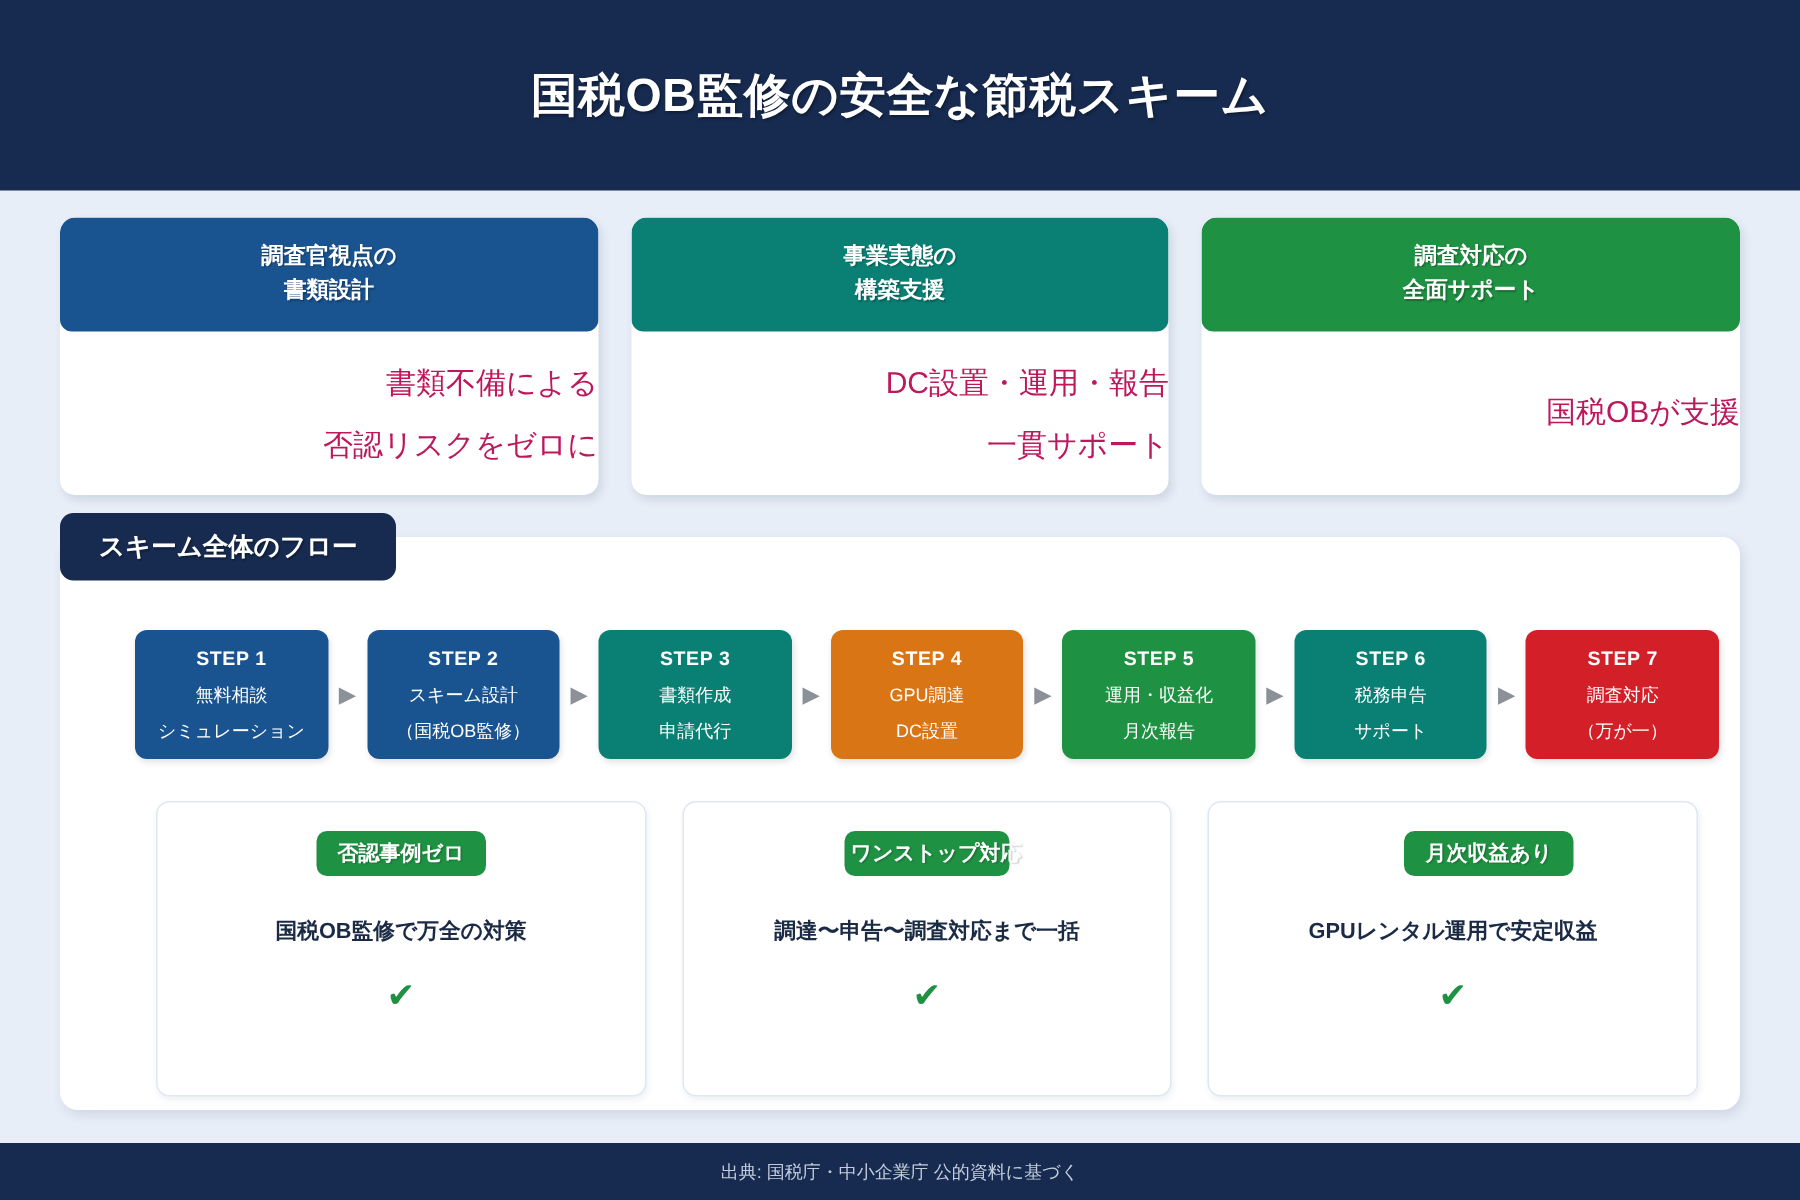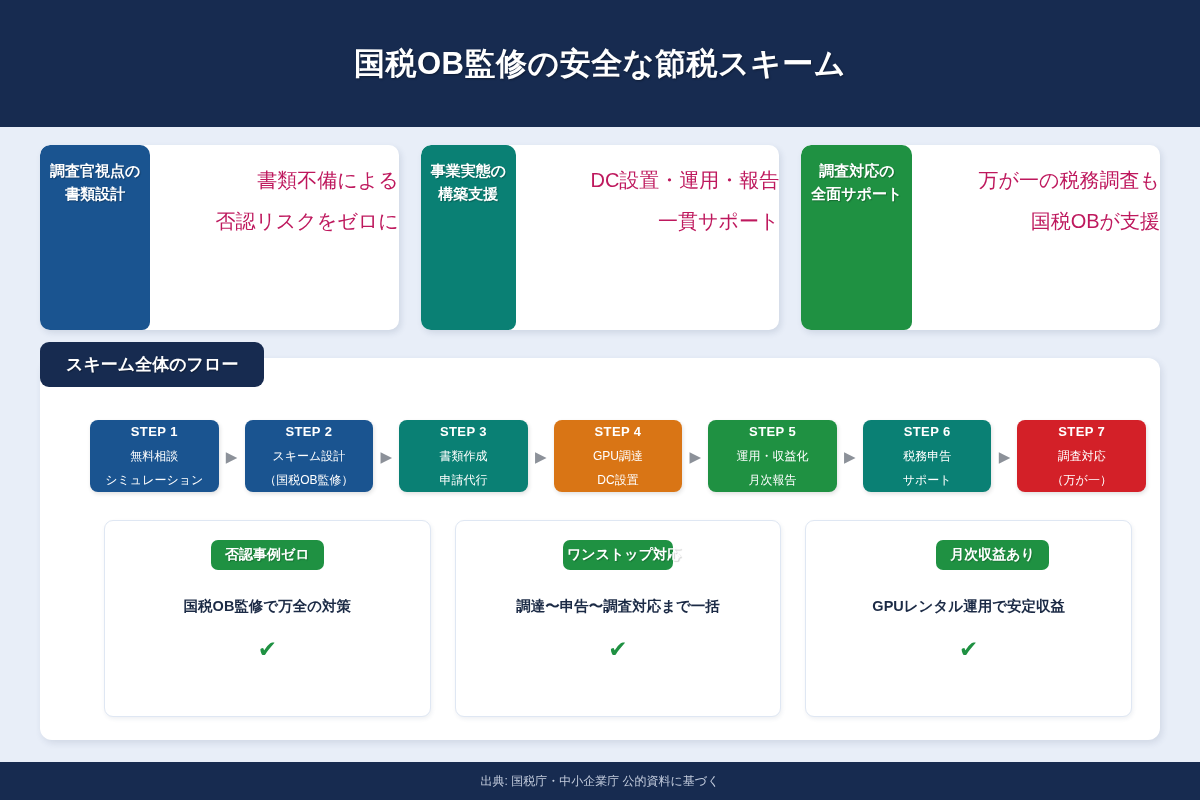--- a/index.html
+++ b/index.html
@@ -44,21 +44,21 @@
     gap: 22px;
   }
   .pillar {
     flex: 1;
     background: #ffffff;
     border-radius: 10px;
     box-shadow: 2px 3px 6px rgba(40,60,100,0.13);
     overflow: hidden;
     height: 185px;
     display: flex;
-    flex-direction: row;
+    flex-direction: column;
   }
   .pillar-head {
     padding: 14px 10px 15px 10px;
     text-align: center;
     color: #ffffff;
     font-size: 15px;
     font-weight: bold;
     line-height: 1.55;
     border-radius: 10px 10px 8px 8px;
     text-shadow: 1px 1px 1px rgba(0,0,0,0.25);
@@ -100,21 +100,21 @@
   }
 
   
   .steps {
     display: flex;
     align-items: center;
     padding: 62px 14px 0 14px;
   }
   .step {
     flex: 1;
-    height: 72px;
+    height: 86px;
     border-radius: 8px;
     color: #ffffff;
     text-align: center;
     display: flex;
     flex-direction: column;
     justify-content: center;
     box-shadow: 1px 2px 4px rgba(0,0,0,0.12);
   }
   .step-num {
     font-size: 13px;
@@ -234,21 +234,20 @@
         <span class="pb-l2">一貫サポート</span>
       </div>
     </div>
 
     <div class="pillar">
       <div class="pillar-head" style="background: rgb(31, 145, 66);">
         <span class="ph-l1">調査対応の</span>
         <span class="ph-l2">全面サポート</span>
       </div>
       <div class="pillar-body">
-        <span class="pb-l1">万が一の税務調査も</span>
         <span class="pb-l2">国税OBが支援</span>
       </div>
     </div>
 
   </div>
 
   <div class="flow-panel">
 
     <div class="flow-badge">スキーム全体のフロー</div>
 

